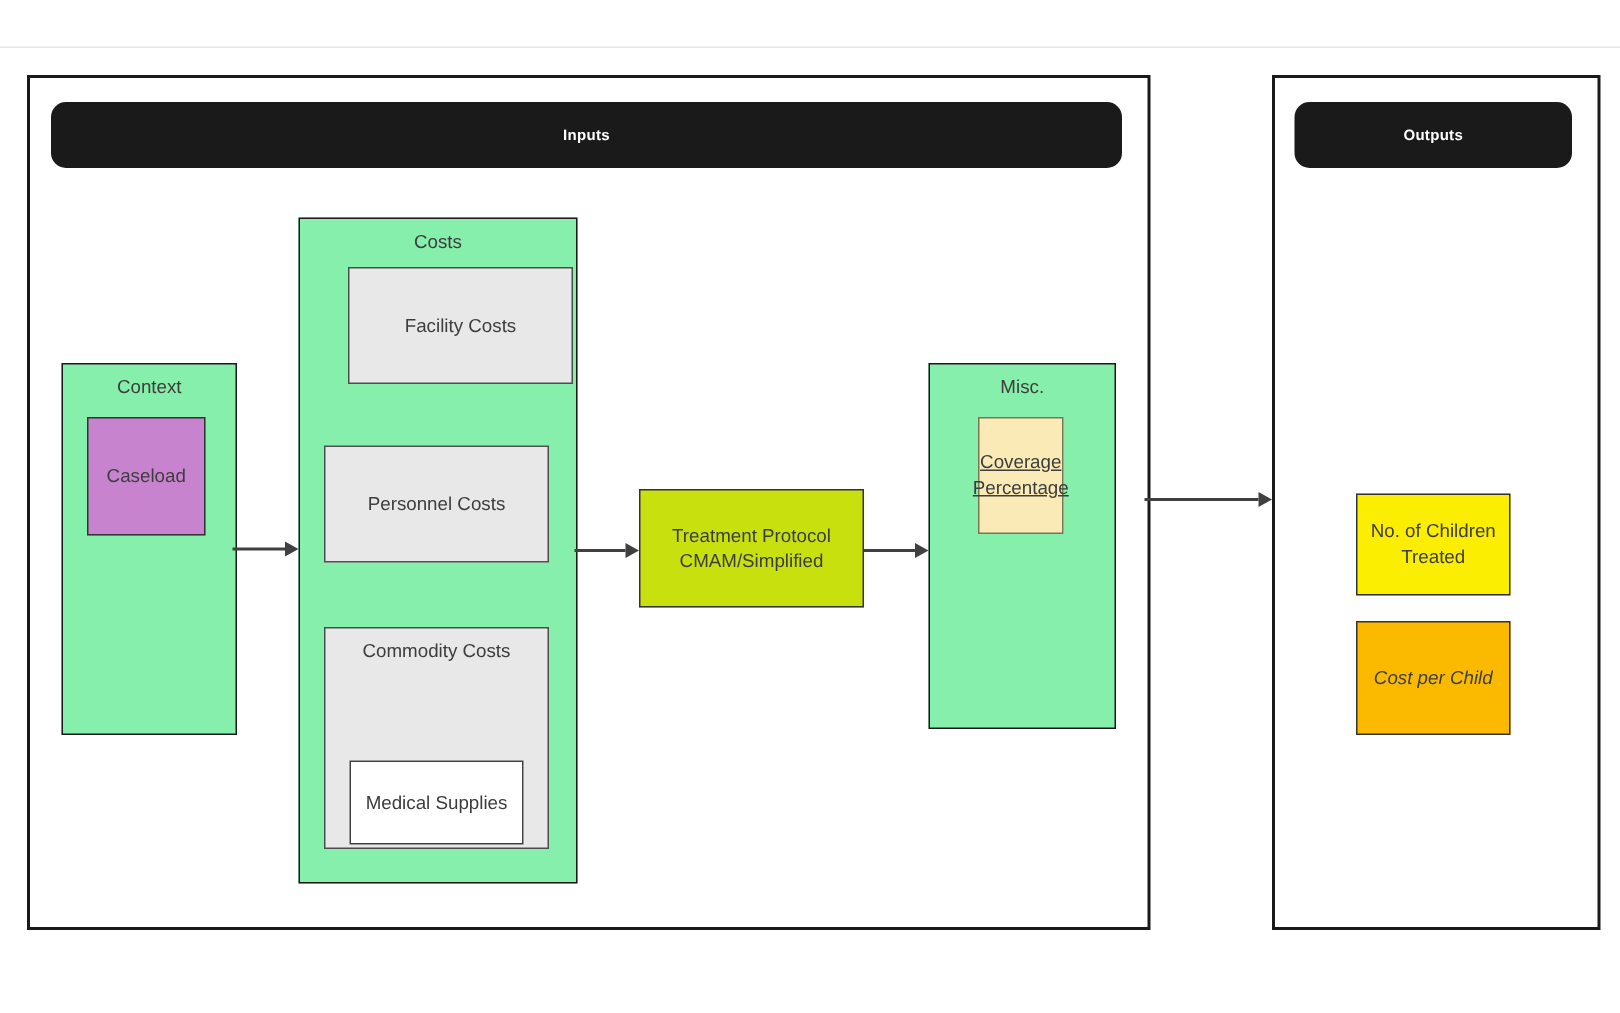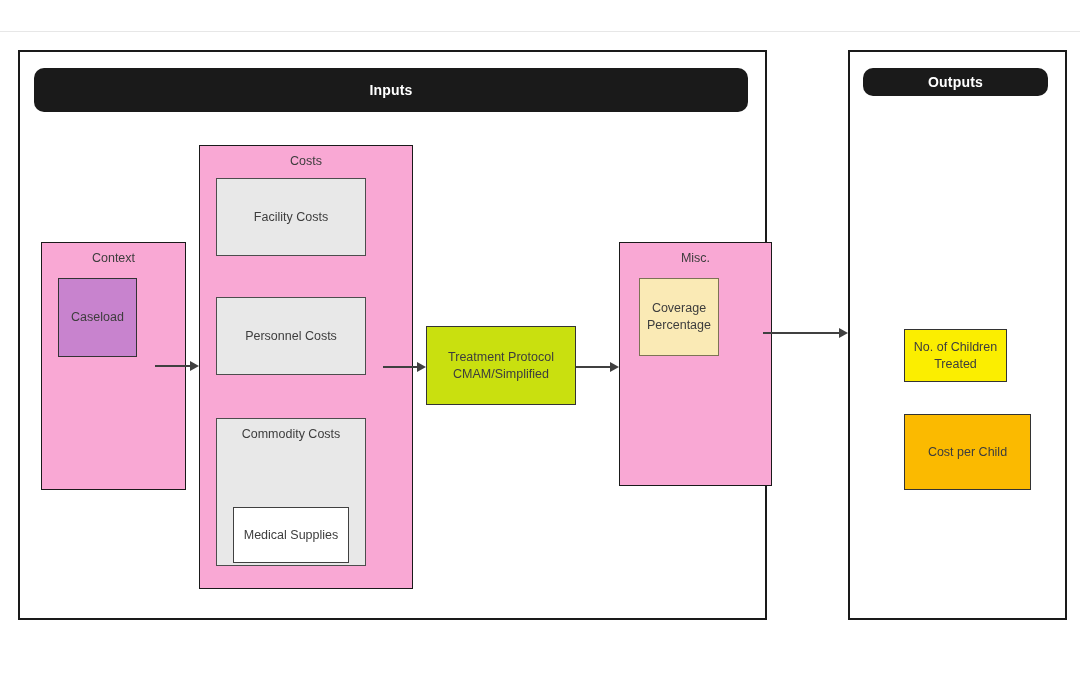--- a/index.html
+++ b/index.html
@@ -5,49 +5,49 @@
   html,body{margin:0;padding:0;background:#ffffff;}
   .canvas{
     position:relative;width:1080px;height:675px;background:#ffffff;overflow:hidden;
     font-family:"Liberation Sans", sans-serif;color:#3d3d3d;
   }
   .top-divider{position:absolute;left:0;top:31px;width:1080px;height:1px;background:#e7e7e7;}
   .outer{position:absolute;background:#ffffff;border:2px solid #1a1a1a;}
   #inputs-section{left:18px;top:50px;width:745px;height:566px;}
   #outputs-section{left:848px;top:50px;width:215px;height:566px;}
   .pill{
-    position:absolute;border-radius:10px;color:#ffffff;font-weight:bold;font-size:14px;
+    position:absolute;border-radius:10px;color:#ffffff;font-weight:bold;font-size:10px;
     display:flex;align-items:center;justify-content:center;letter-spacing:.2px;
   }
   #inputs-header{left:14px;top:16px;width:714px;height:44px;}
-  #outputs-header{left:13px;top:16px;width:185px;height:28px;}
-  .group{position:absolute;background:#f9a8d4;border:1px solid #1a1a1a;padding-left:28px;}
+  #outputs-header{left:13px;top:16px;width:185px;height:44px;}
+  .group{position:absolute;background:#86efac;border:1px solid #1a1a1a;}
   .group-label{position:absolute;left:0;top:8px;width:100%;text-align:center;font-size:12.5px;color:#3d3d3d;}
   #context-group{left:5px;top:190px;width:115px;height:246px;margin-left:16px;}
   #costs-group{left:179px;top:93px;width:184px;height:442px;}
   #misc-group{left:599px;top:190px;width:123px;height:242px;}
   .node{
     position:absolute;border:1px solid #333333;display:flex;align-items:center;justify-content:center;
     text-align:center;font-size:12.5px;line-height:1.35;padding:3px;box-sizing:border-box;color:#3d3d3d;
   }
   .node.gray{border-color:#4d4d4d;}
   #caseload-node{left:16px;top:35px;width:79px;height:79px;}
   #treatment-facilities-node{left:16px;top:152px;width:79px;height:79px;}
-  #facility-costs-node{left:16px;top:32px;width:150px;height:78px;}
+  #facility-costs-node{left:32px;top:32px;width:150px;height:78px;}
   #personnel-costs-node{left:16px;top:151px;width:150px;height:78px;}
   #commodity-group{position:absolute;left:16px;top:272px;width:150px;height:148px;border:1px solid #4d4d4d;box-sizing:border-box;}
   #rutf-node{left:16px;top:32px;width:116px;height:46px;gap:9px;}
   #rutf-question{font-size:25px;font-weight:800;line-height:1;}
   #medical-supplies-node{left:16px;top:88px;width:116px;height:56px;background:#ffffff;border-color:#404040;}
   #protocol-node{left:406px;top:274px;width:150px;height:79px;white-space:pre-line;}
-  #coverage-node{left:19px;top:35px;width:80px;height:78px;border-color:#7d7355;}
+  #coverage-node{left:32px;top:35px;width:57px;height:78px;border-color:#7d7355;text-decoration:underline;}
   #expected-loss-node{left:17px;top:154px;width:79px;height:77px;}
   #total-budget-node{left:54px;top:189px;width:103px;height:78px;}
-  #children-treated-node{left:54px;top:277px;width:103px;height:53px;}
-  #cost-per-child-node{left:54px;top:362px;width:127px;height:76px;}
+  #children-treated-node{left:54px;top:277px;width:103px;height:68px;}
+  #cost-per-child-node{left:54px;top:362px;width:103px;height:76px;font-style:italic;}
   .arrow{position:absolute;height:2px;background:#404040;}
   .arrow::after{
     content:'';position:absolute;right:-9px;top:-4px;width:0;height:0;
     border-left:9px solid #404040;border-top:5px solid transparent;border-bottom:5px solid transparent;
   }
   #arrow-context-costs{left:135px;top:313px;width:35px;}
   #arrow-costs-protocol{left:363px;top:314px;width:34px;}
   #arrow-protocol-misc{left:556px;top:314px;width:34px;}
   #arrow-inputs-outputs{left:763px;top:332px;width:76px;}
 </style>

